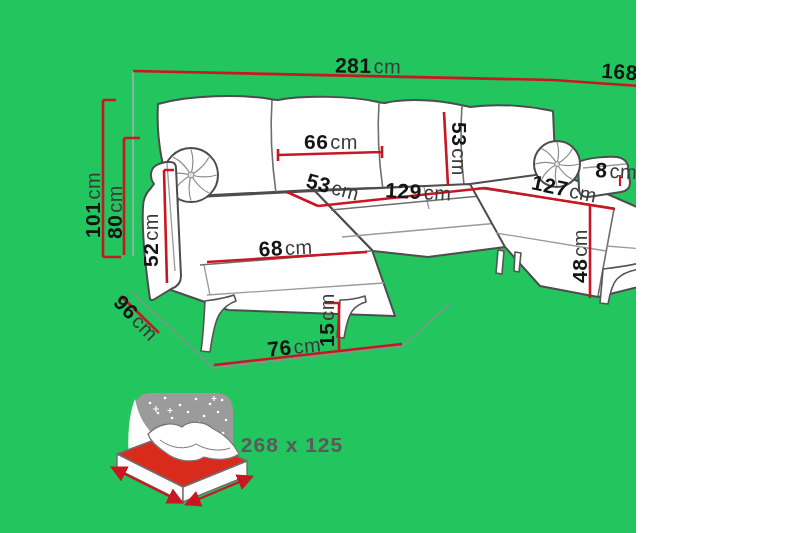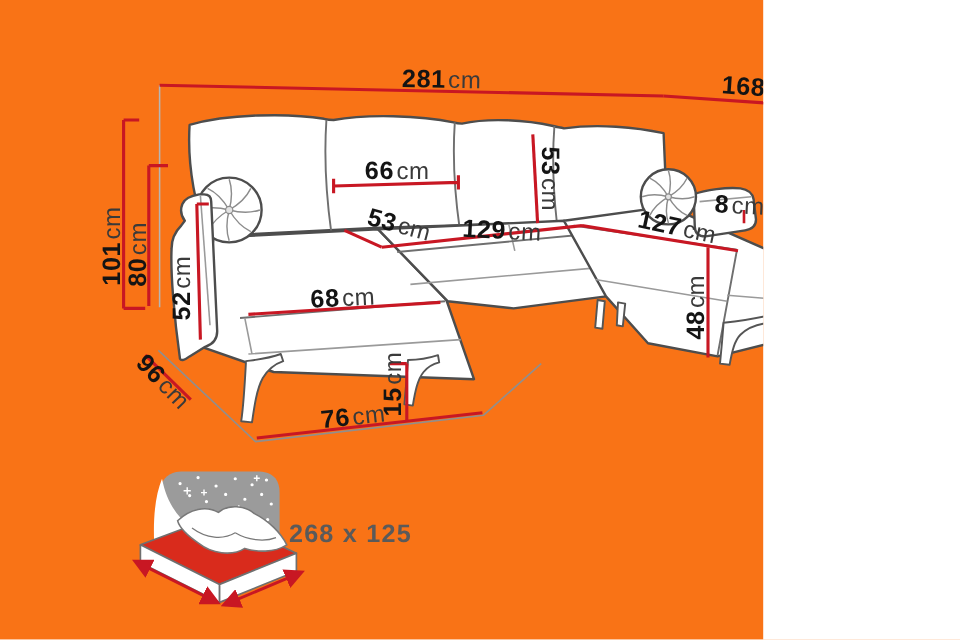--- a/index.html
+++ b/index.html
@@ -1,16 +1,16 @@
 <!DOCTYPE html>
 <html><head>
 <meta charset="utf-8">
 <style>
   html,body{margin:0;padding:0;background:#ffffff}
-  .wrap{width:636px;height:533px;position:relative;overflow:hidden;background:#f97316}
+  .wrap{width:636px;height:533px;position:relative;overflow:hidden;background:#22c55e}
   svg{display:block}
   text{font-family:"Liberation Sans",sans-serif}
   .dim-num{font-weight:bold;font-size:21px;fill:#141414;letter-spacing:.5px}
   .dim-unit{font-weight:normal;font-size:20px;fill:#3a3a3a;letter-spacing:.5px}
   .sleep-label{font-weight:bold;font-size:21px;fill:#5a5a5a;letter-spacing:1px}
   .red{stroke:#c81723;stroke-width:2.6;fill:none;stroke-linecap:butt}
   .redthin{stroke:#c81723;stroke-width:2.2;fill:none}
   .outline{stroke:#4d4d4d;stroke-width:2;fill:#ffffff;stroke-linejoin:round}
   .edge{stroke:#6f6f6f;stroke-width:1.6;fill:none;stroke-linejoin:round}
   .crease{stroke:#9a9a9a;stroke-width:1.3;fill:none}

